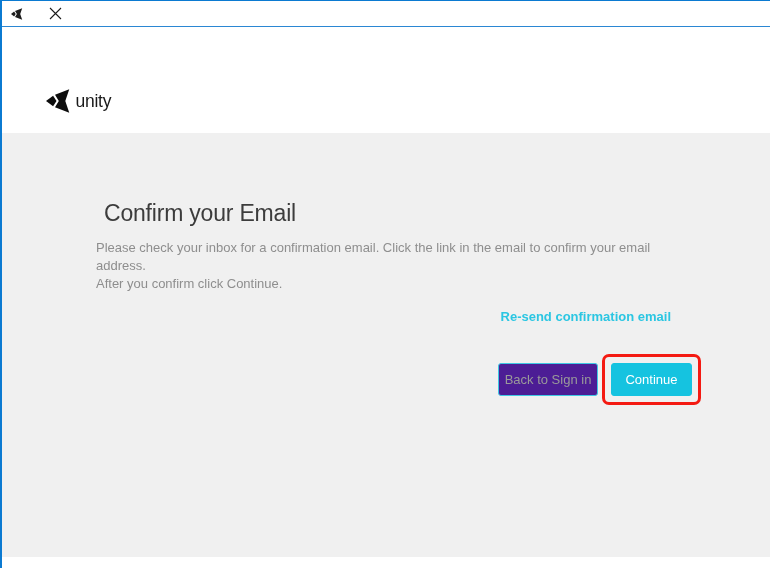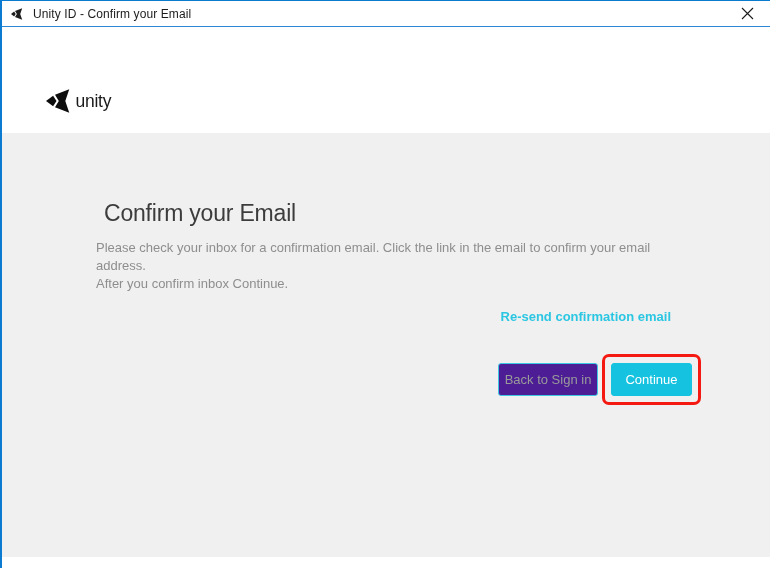--- a/index.html
+++ b/index.html
@@ -243,21 +243,20 @@
 </head>
 <body>
 
 <div class="window">
 
   <div class="titlebar">
     <svg class="titlebar-icon" viewBox="0 0 16 16">
       <path d="M13.2 2.3 L6.0 5.1 L7.9 8.0 L6.0 10.9 L13.2 13.7 L11.2 8.0 Z" fill="#1d1d1d"></path>
       <path d="M5.1 5.5 L2.0 8.0 L5.1 10.5 L6.7 8.0 Z" fill="#1d1d1d"></path>
     </svg>
-    <div class="titlebar-text">Unity ID - Confirm your Email</div>
     <div class="titlebar-close">
       <svg width="13" height="13" viewBox="0 0 13 13">
         <path d="M1 1 L12 12 M12 1 L1 12" stroke="#1c1c1c" stroke-width="1.1" fill="none"></path>
       </svg>
     </div>
   </div>
 
   <div class="header">
 
     <svg class="unity-logo" viewBox="0 0 176 56">
@@ -269,21 +268,21 @@
     </svg>
 
   </div>
 
   <div class="content">
 
     <h1 class="title">Confirm your Email</h1>
 
     <p class="body-text">
       <span>Please check your inbox for a confirmation email. Click the link in the email to confirm your email address.</span>
-      <span>After you confirm inbox Continue.</span>
+      <span>After you confirm click Continue.</span>
     </p>
 
     <a class="resend-link" href="#">Re-send confirmation email</a>
 
     <div class="button-row">
       <button class="btn btn-secondary">Back to Sign in</button>
       <div class="btn-primary-wrap">
         <button class="btn btn-primary">Continue</button>
         <div class="focus-ring"></div>
       </div>

